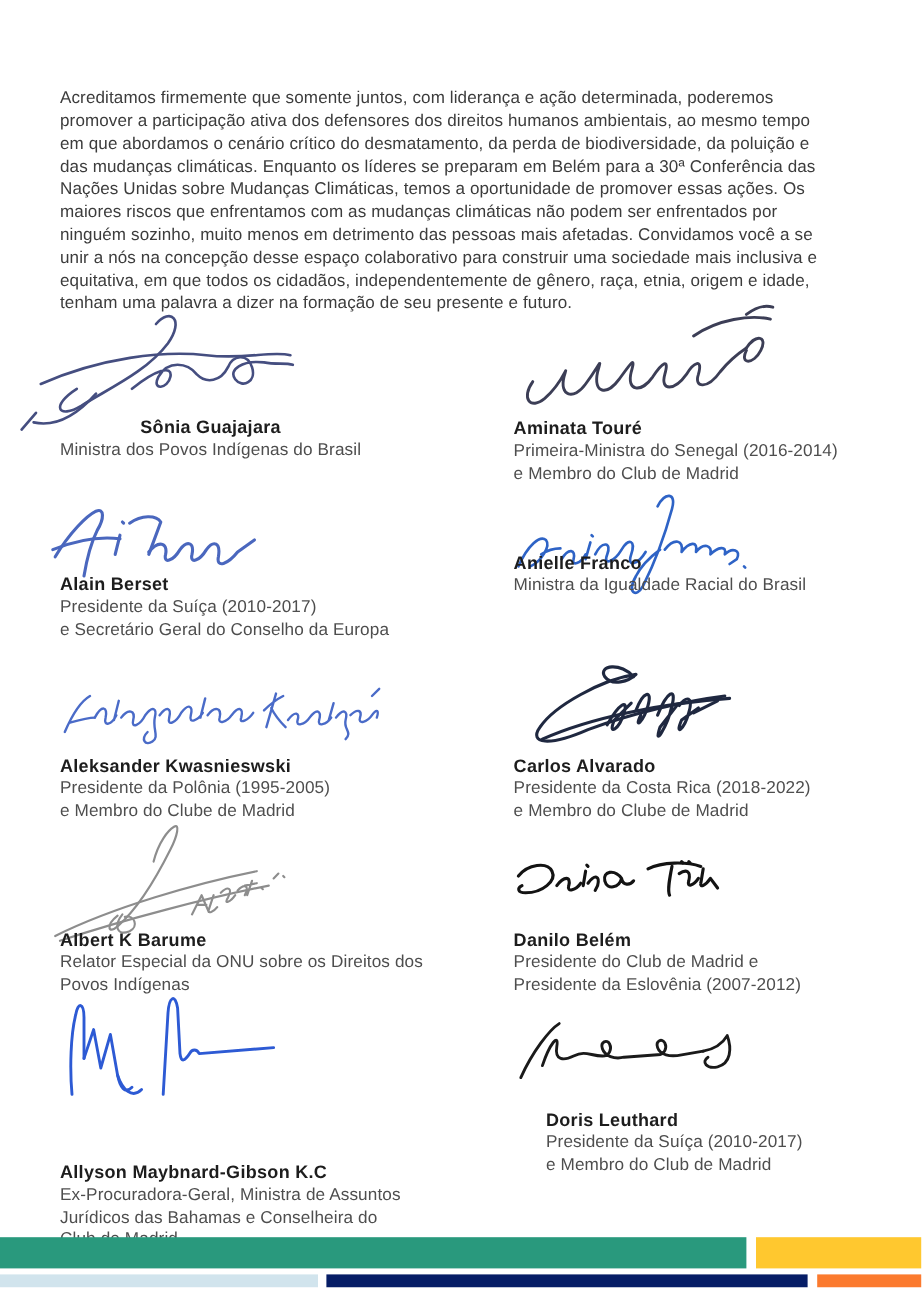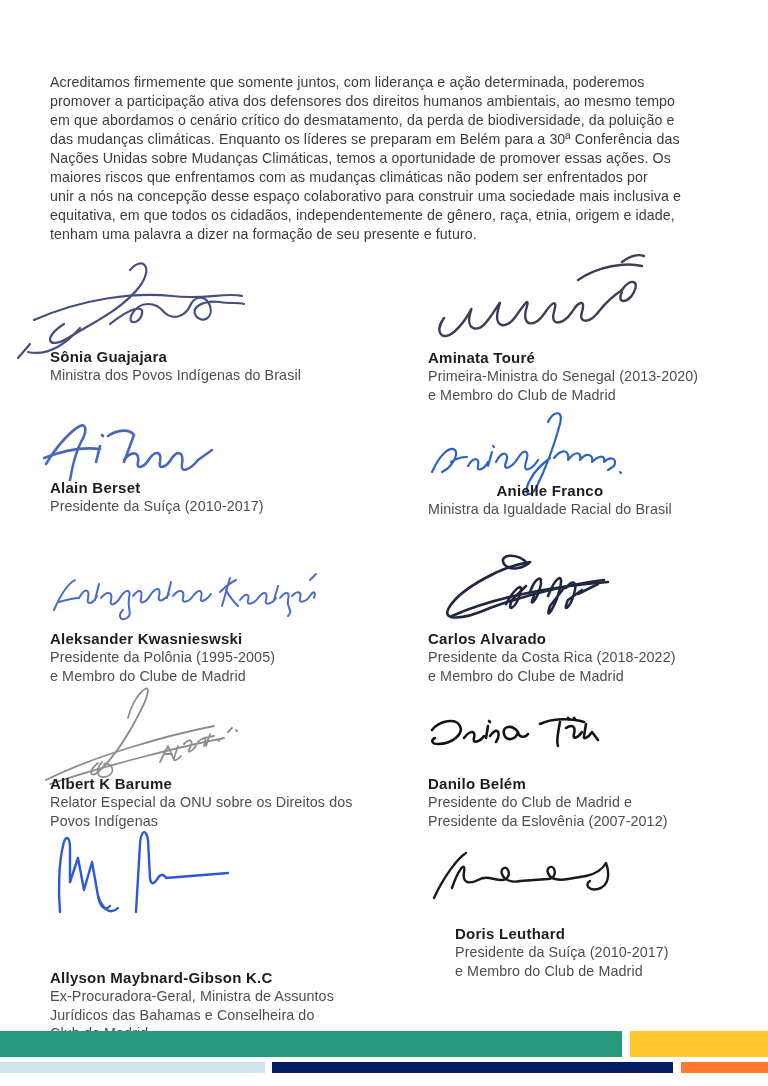--- a/index.html
+++ b/index.html
@@ -29,68 +29,70 @@
 <body>
 
 <div class="page">
   <div class="paragraph">
       <div class="para-line">Acreditamos firmemente que somente juntos, com liderança e ação determinada, poderemos</div>
       <div class="para-line">promover a participação ativa dos defensores dos direitos humanos ambientais, ao mesmo tempo</div>
       <div class="para-line">em que abordamos o cenário crítico do desmatamento, da perda de biodiversidade, da poluição e</div>
       <div class="para-line">das mudanças climáticas. Enquanto os líderes se preparam em Belém para a 30ª Conferência das</div>
       <div class="para-line">Nações Unidas sobre Mudanças Climáticas, temos a oportunidade de promover essas ações. Os</div>
       <div class="para-line">maiores riscos que enfrentamos com as mudanças climáticas não podem ser enfrentados por</div>
+      <div class="para-line">ninguém sozinho, muito menos em detrimento das pessoas mais afetadas. Convidamos você a se</div>
       <div class="para-line">unir a nós na concepção desse espaço colaborativo para construir uma sociedade mais inclusiva e</div>
       <div class="para-line">equitativa, em que todos os cidadãos, independentemente de gênero, raça, etnia, origem e idade,</div>
       <div class="para-line">tenham uma palavra a dizer na formação de seu presente e futuro.</div>
     </div>
   <div>
       <svg class="sig-art" viewBox="0 0 235 102" style="left: 12px; top: 258px; width: 235px; height: 102px;">
         <path d="M118,12 C130,-2 142,8 128,28 C110,52 78,66 56,80 C36,92 30,80 52,66" stroke="#454e80" stroke-width="2.2"></path>
         <path d="M68,70 C52,88 34,98 16,94 M6,100 L18,86" stroke="#454e80" stroke-width="2.2"></path>
         <path d="M22,62 C72,40 124,34 160,38 C192,42 214,34 230,38" stroke="#454e80" stroke-width="2.2"></path>
         <path d="M98,66 C118,50 132,46 130,56 C128,66 114,68 120,56 C128,42 144,44 152,54 C160,62 172,60 178,48 C182,38 194,36 198,48 C202,60 190,66 184,58 C178,50 190,42 208,44 C218,46 226,44 232,46" stroke="#454e80" stroke-width="2.2"></path>
       </svg>
-      <div class="sig-text" style="left: 50px; top: 347px;">
+      <div class="sig-text" style="left: 50px; top: 347px; text-align: center;">
         <div class="sig-name">Sônia Guajajara</div>
         <div class="sig-title">Ministra dos Povos Indígenas do Brasil</div>
       </div>
       <svg class="sig-art" viewBox="0 0 218 96" style="left: 428px; top: 252px; width: 218px; height: 96px;">
         <path d="M16,66 C6,80 14,90 26,80 C42,66 46,48 42,62 C38,78 50,82 60,68 C72,52 74,44 70,58 C66,76 78,78 88,64 C98,50 102,44 98,58 C94,74 106,76 116,62 C124,50 130,46 126,60 C122,74 134,74 144,60 C150,50 158,46 154,60 C150,72 162,72 172,58 C180,48 188,42 194,38" stroke="#3c3e56" stroke-width="2.4"></path>
         <path d="M194,38 C202,26 212,28 206,40 C200,52 188,52 194,40" stroke="#3c3e56" stroke-width="2.4"></path>
         <path d="M150,28 C170,14 198,10 214,14" stroke="#3c3e56" stroke-width="2.4"></path>
         <path d="M194,10 C202,4 210,2 216,4" stroke="#3c3e56" stroke-width="2.4"></path>
       </svg>
       <div class="sig-text" style="left: 428px; top: 348px;">
         <div class="sig-name">Aminata Touré</div>
-        <div class="sig-title">Primeira-Ministra do Senegal (2013-2020)</div>
+        <div class="sig-title">Primeira-Ministra do Senegal (2016-2014)</div>
         <div class="sig-title">e Membro do Club de Madrid</div>
       </div>
       <svg class="sig-art" viewBox="0 0 180 62" style="left: 42px; top: 420px; width: 180px; height: 62px;">
         <path d="M4,44 C16,24 30,10 38,6 C45,3 45,12 39,22 C34,32 30,48 28,60" stroke="#4a67be" stroke-width="2.6"></path>
         <path d="M2,38 C22,30 42,27 58,29" stroke="#4a67be" stroke-width="2.6"></path>
         <path d="M58,26 L54,42" stroke="#4a67be" stroke-width="2.6"></path>
         <path d="M60,15 L61,16" stroke="#4a67be" stroke-width="2.6"></path>
         <path d="M66,16 C76,9 88,9 92,15 L82,42" stroke="#4a67be" stroke-width="2.6"></path>
         <path d="M82,40 C90,30 98,32 96,42 C94,50 102,48 108,38 C114,30 120,32 118,42 C116,50 124,48 130,38 C136,30 142,32 140,44 C138,54 148,50 156,40 L170,30" stroke="#4a67be" stroke-width="2.6"></path>
       </svg>
       <div class="sig-text" style="left: 50px; top: 478px;">
         <div class="sig-name">Alain Berset</div>
         <div class="sig-title">Presidente da Suíça (2010-2017)</div>
+        <div class="sig-title">e Secretário Geral do Conselho da Europa</div>
       </div>
       <svg class="sig-art" viewBox="0 0 200 92" style="left: 424px; top: 406px; width: 200px; height: 92px;">
         <path d="M8,66 C16,48 26,40 31,44 C35,49 27,62 18,66 M27,56 C33,52 39,51 43,51" stroke="#2e63c6" stroke-width="2.2"></path>
         <path d="M44,60 C50,50 56,52 54,60 C52,66 60,64 64,56" stroke="#2e63c6" stroke-width="2.2"></path>
         <path d="M68,46 L64,60 M69,40 L70,41" stroke="#2e63c6" stroke-width="2.2"></path>
         <path d="M72,56 C78,44 86,46 82,56 C78,66 88,62 94,52 C100,42 106,44 102,56 C98,68 108,64 114,54" stroke="#2e63c6" stroke-width="2.2"></path>
         <path d="M124,16 C130,4 140,4 136,18 C130,40 120,66 112,82 C106,93 98,88 106,74 C110,66 118,58 126,52" stroke="#2e63c6" stroke-width="2.2"></path>
         <path d="M130,52 C138,42 146,44 144,54 C150,46 158,44 156,54 C162,46 170,48 168,56 C174,50 182,48 180,56 C186,50 194,52 190,60 L184,64" stroke="#2e63c6" stroke-width="2.2"></path>
         <path d="M196,66 L197,67" stroke="#2e63c6" stroke-width="2.2"></path>
       </svg>
-      <div class="sig-text" style="left: 428px; top: 481px; text-align: center;">
+      <div class="sig-text" style="left: 428px; top: 460px;">
         <div class="sig-name">Anielle Franco</div>
         <div class="sig-title">Ministra da Igualdade Racial do Brasil</div>
       </div>
       <svg class="sig-art" viewBox="0 0 270 52" style="left: 48px; top: 570px; width: 270px; height: 52px;">
         <path d="M6,40 C12,26 20,14 27,10 M11,32 C18,30 25,28 31,28" stroke="#4a6bc8" stroke-width="2"></path>
         <path d="M31,28 C37,17 42,19 40,28 C38,36 45,34 49,26 M51,14 L47,30" stroke="#4a6bc8" stroke-width="2"></path>
         <path d="M53,28 C59,20 65,22 63,30 C61,38 69,34 73,26 C79,18 83,20 81,28 C79,38 85,44 79,48 C73,52 69,46 75,40" stroke="#4a6bc8" stroke-width="2"></path>
         <path d="M85,26 C91,18 95,20 93,28 C91,36 99,32 103,24 C109,16 113,18 111,26 C109,34 117,30 121,24 M123,12 L119,28" stroke="#4a6bc8" stroke-width="2"></path>
         <path d="M125,26 C131,18 137,20 135,28 C133,34 141,32 145,26 C151,18 155,20 153,28 C151,34 159,30 163,24" stroke="#4a6bc8" stroke-width="2"></path>
         <path d="M174,36 L182,8 M172,22 C178,16 184,12 188,10 M178,20 C182,28 186,32 190,36" stroke="#4a6bc8" stroke-width="2"></path>

